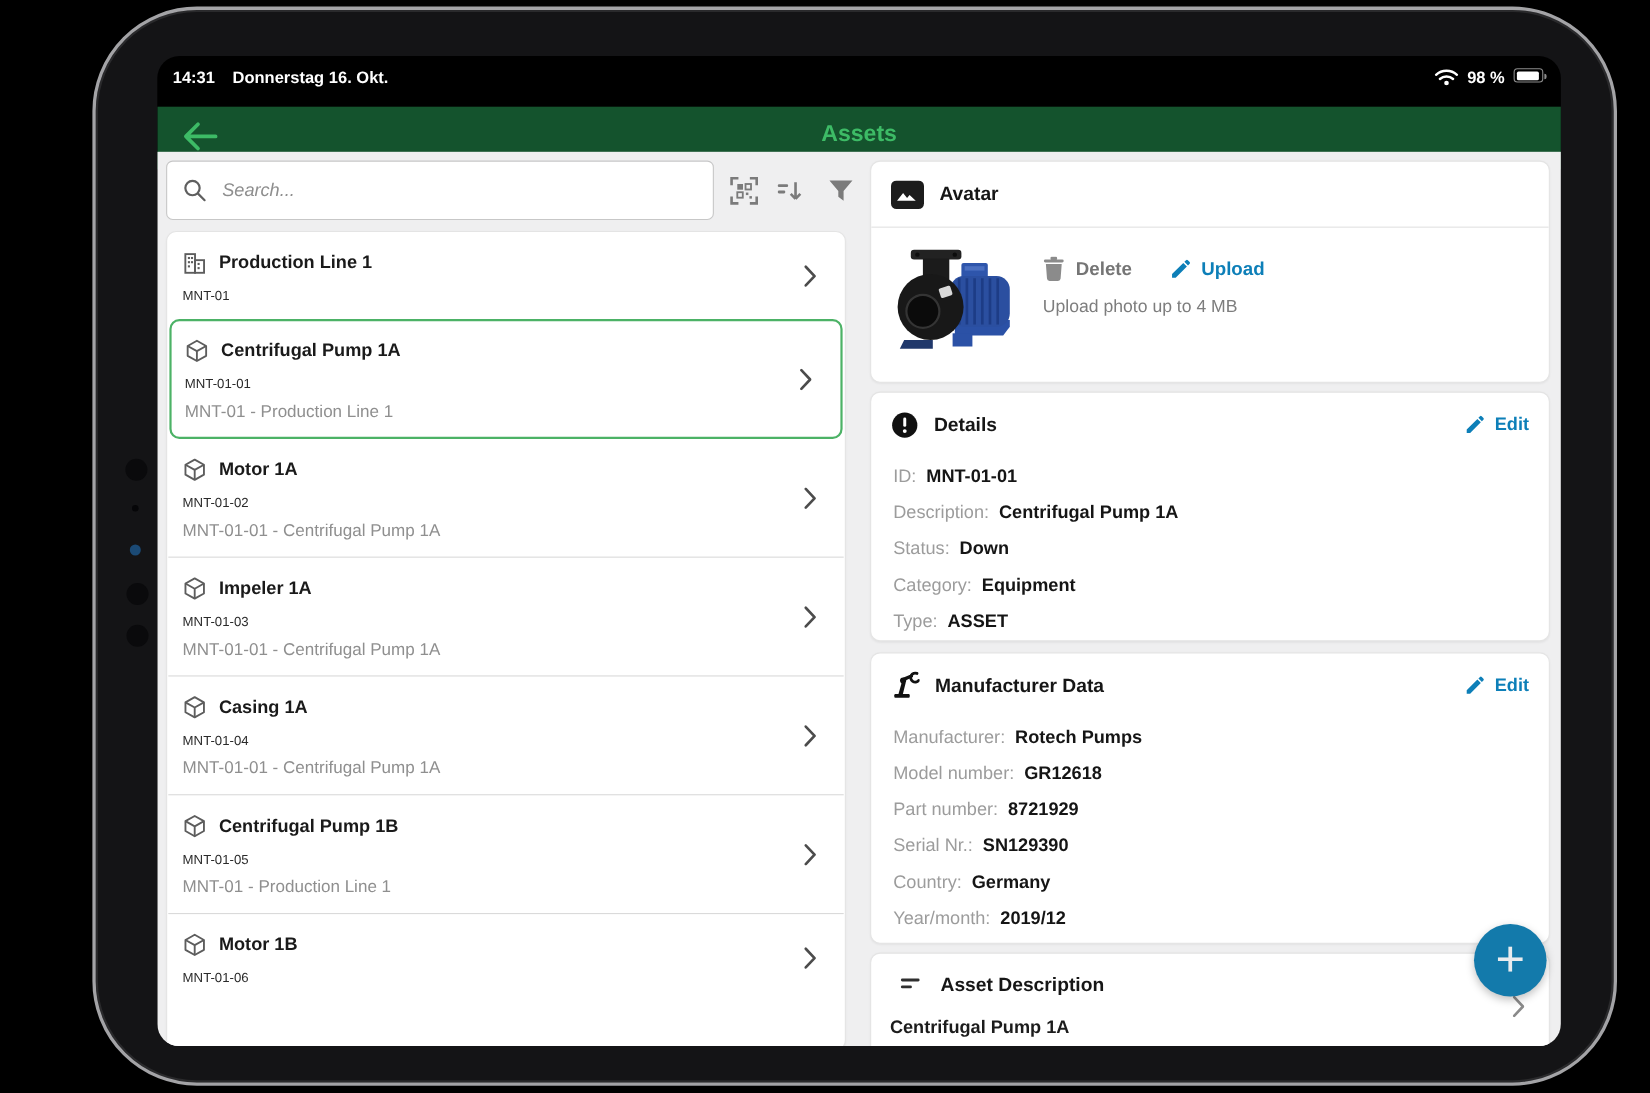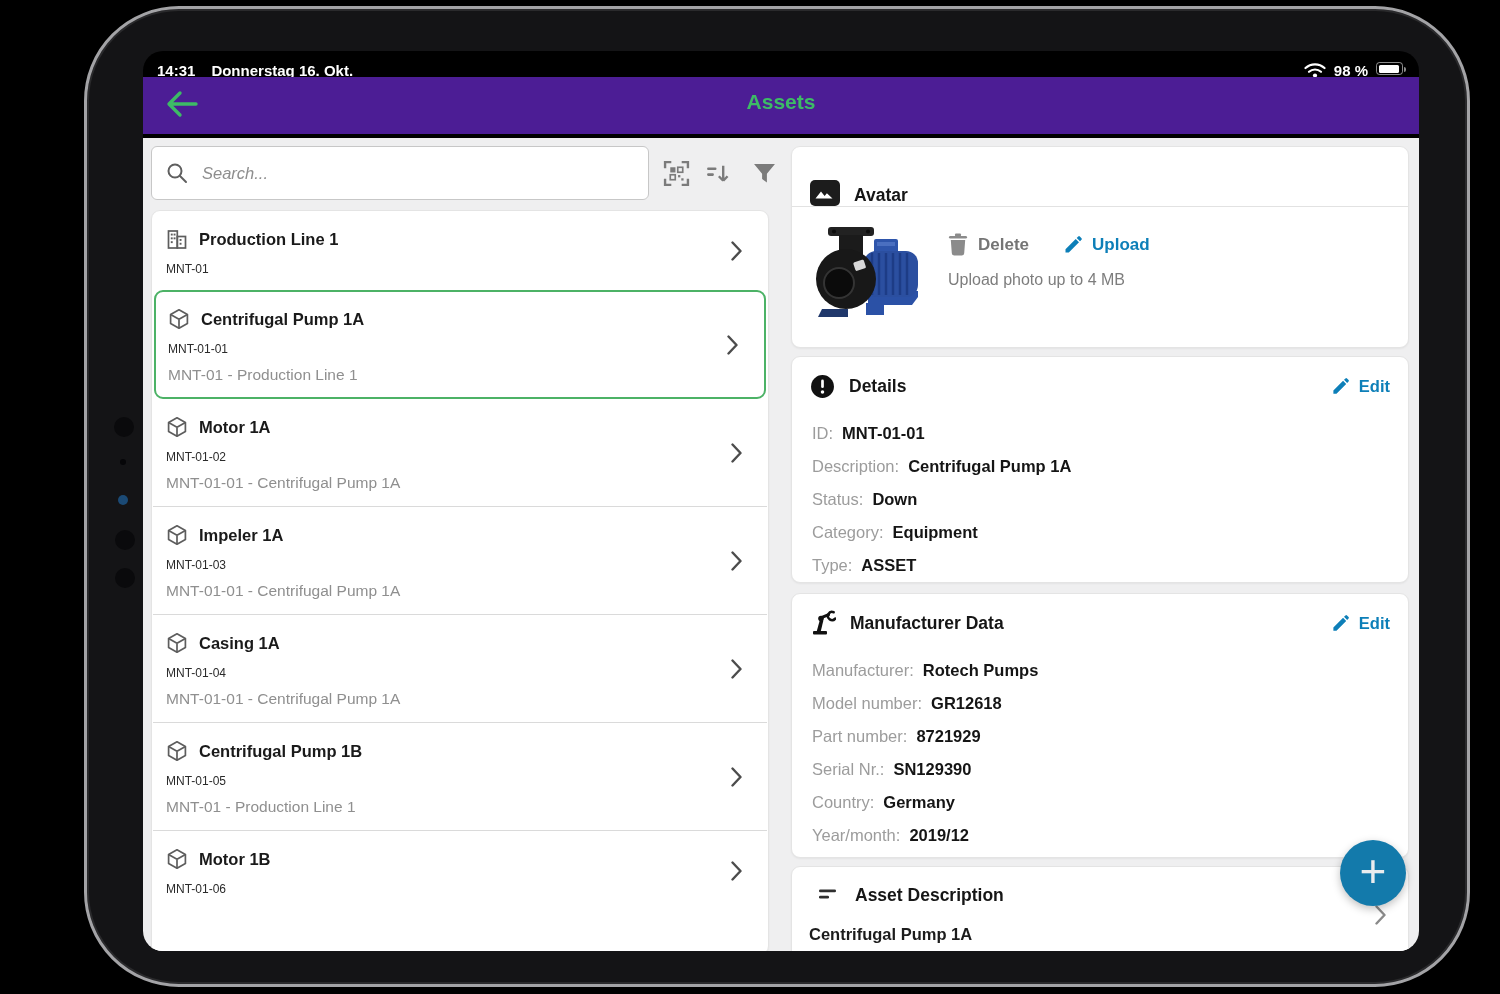--- a/index.html
+++ b/index.html
@@ -15,21 +15,21 @@
   
   .statusbar{position:absolute;top:0;left:0;right:0;height:30px;color:#fff;display:flex;
     align-items:flex-end;justify-content:space-between;padding:0 16px 2px 14px;font-size:15px;font-weight:600;}
   .sb-left{display:flex;gap:16px;}
   .sb-right{display:flex;align-items:flex-start;gap:8px;}
   .battery{width:27px;height:13px;border:1.5px solid rgba(255,255,255,.55);border-radius:3.5px;
     position:relative;display:inline-block;}
   .battery .fill{position:absolute;left:1.5px;top:1.5px;bottom:1.5px;width:20px;background:#fff;border-radius:1.5px;}
   .battery .nub{position:absolute;right:-4px;top:3.5px;width:2.5px;height:5px;background:rgba(255,255,255,.55);border-radius:0 2px 2px 0;}
   
-  .navbar{position:absolute;top:26px;left:0;right:0;height:57px;background:#4c1d95;}
+  .navbar{position:absolute;top:46px;left:0;right:0;height:57px;background:#14532d;}
   .back-btn{position:absolute;left:22px;top:12px;width:36px;height:32px;cursor:pointer;}
   .nav-title{position:absolute;left:0;right:0;top:13px;text-align:center;font-size:21px;font-weight:700;color:#3dbb66;}
   
   .content{position:absolute;top:87px;left:0;right:0;bottom:0;background:#efeff0;}
   
   .search-row{position:absolute;left:8px;top:8px;display:flex;align-items:center;}
   .search-box{width:498px;height:54px;background:#fff;border:1px solid #c7c7c7;border-radius:6px;
     display:flex;align-items:center;padding:0 14px;gap:12px;}
   .search-box input{border:0;outline:0;flex:1;font-size:16.5px;font-style:italic;color:#333;
     font-family:"Liberation Sans","DejaVu Sans",sans-serif;background:transparent;}
@@ -47,21 +47,21 @@
   .chev{position:absolute;right:26px;top:50%;transform:translateY(-50%);display:inline-flex;}
   .sep{height:1px;background:#dadada;margin:0 1px;}
   
   .card{position:absolute;left:648px;width:618px;background:#fff;border:1px solid #e4e4e4;
     border-radius:9px;box-shadow:0 1px 2px rgba(0,0,0,.05);overflow:hidden;}
   .card-head{display:flex;align-items:center;gap:14px;padding:0 18px;height:58px;
     font-size:17.5px;font-weight:700;color:#161616;}
   .edit-link{margin-left:auto;display:flex;align-items:center;gap:9px;color:#0d7fb8;
     font-size:16.5px;font-weight:700;cursor:pointer;}
   .avatar-card{top:8px;height:202px;}
-  .avatar-card .card-head{border-bottom:1px solid #e2e2e2;height:60px;align-items:flex-end;}
+  .avatar-card .card-head{border-bottom:1px solid #e2e2e2;height:60px;}
   .avatar-body{display:flex;padding:10px 18px 0 16px;}
   .avatar-text{margin-left:22px;padding-top:16px;}
   .action-row{display:flex;align-items:center;gap:10px;}
   .delete-btn{display:flex;align-items:center;gap:10px;color:#757575;font-size:17px;font-weight:700;cursor:pointer;}
   .upload-btn{display:flex;align-items:center;gap:9px;color:#0d7fb8;font-size:17px;font-weight:700;margin-left:24px;cursor:pointer;}
   .hint{margin-top:15px;color:#7d7d7d;font-size:16px;}
   .details-card{top:218px;height:227px;}
   .manu-card{top:455px;height:265px;}
   .fields{padding:2px 18px 0 20px;}
   .field{height:33px;display:flex;align-items:center;gap:9px;font-size:16.5px;}

